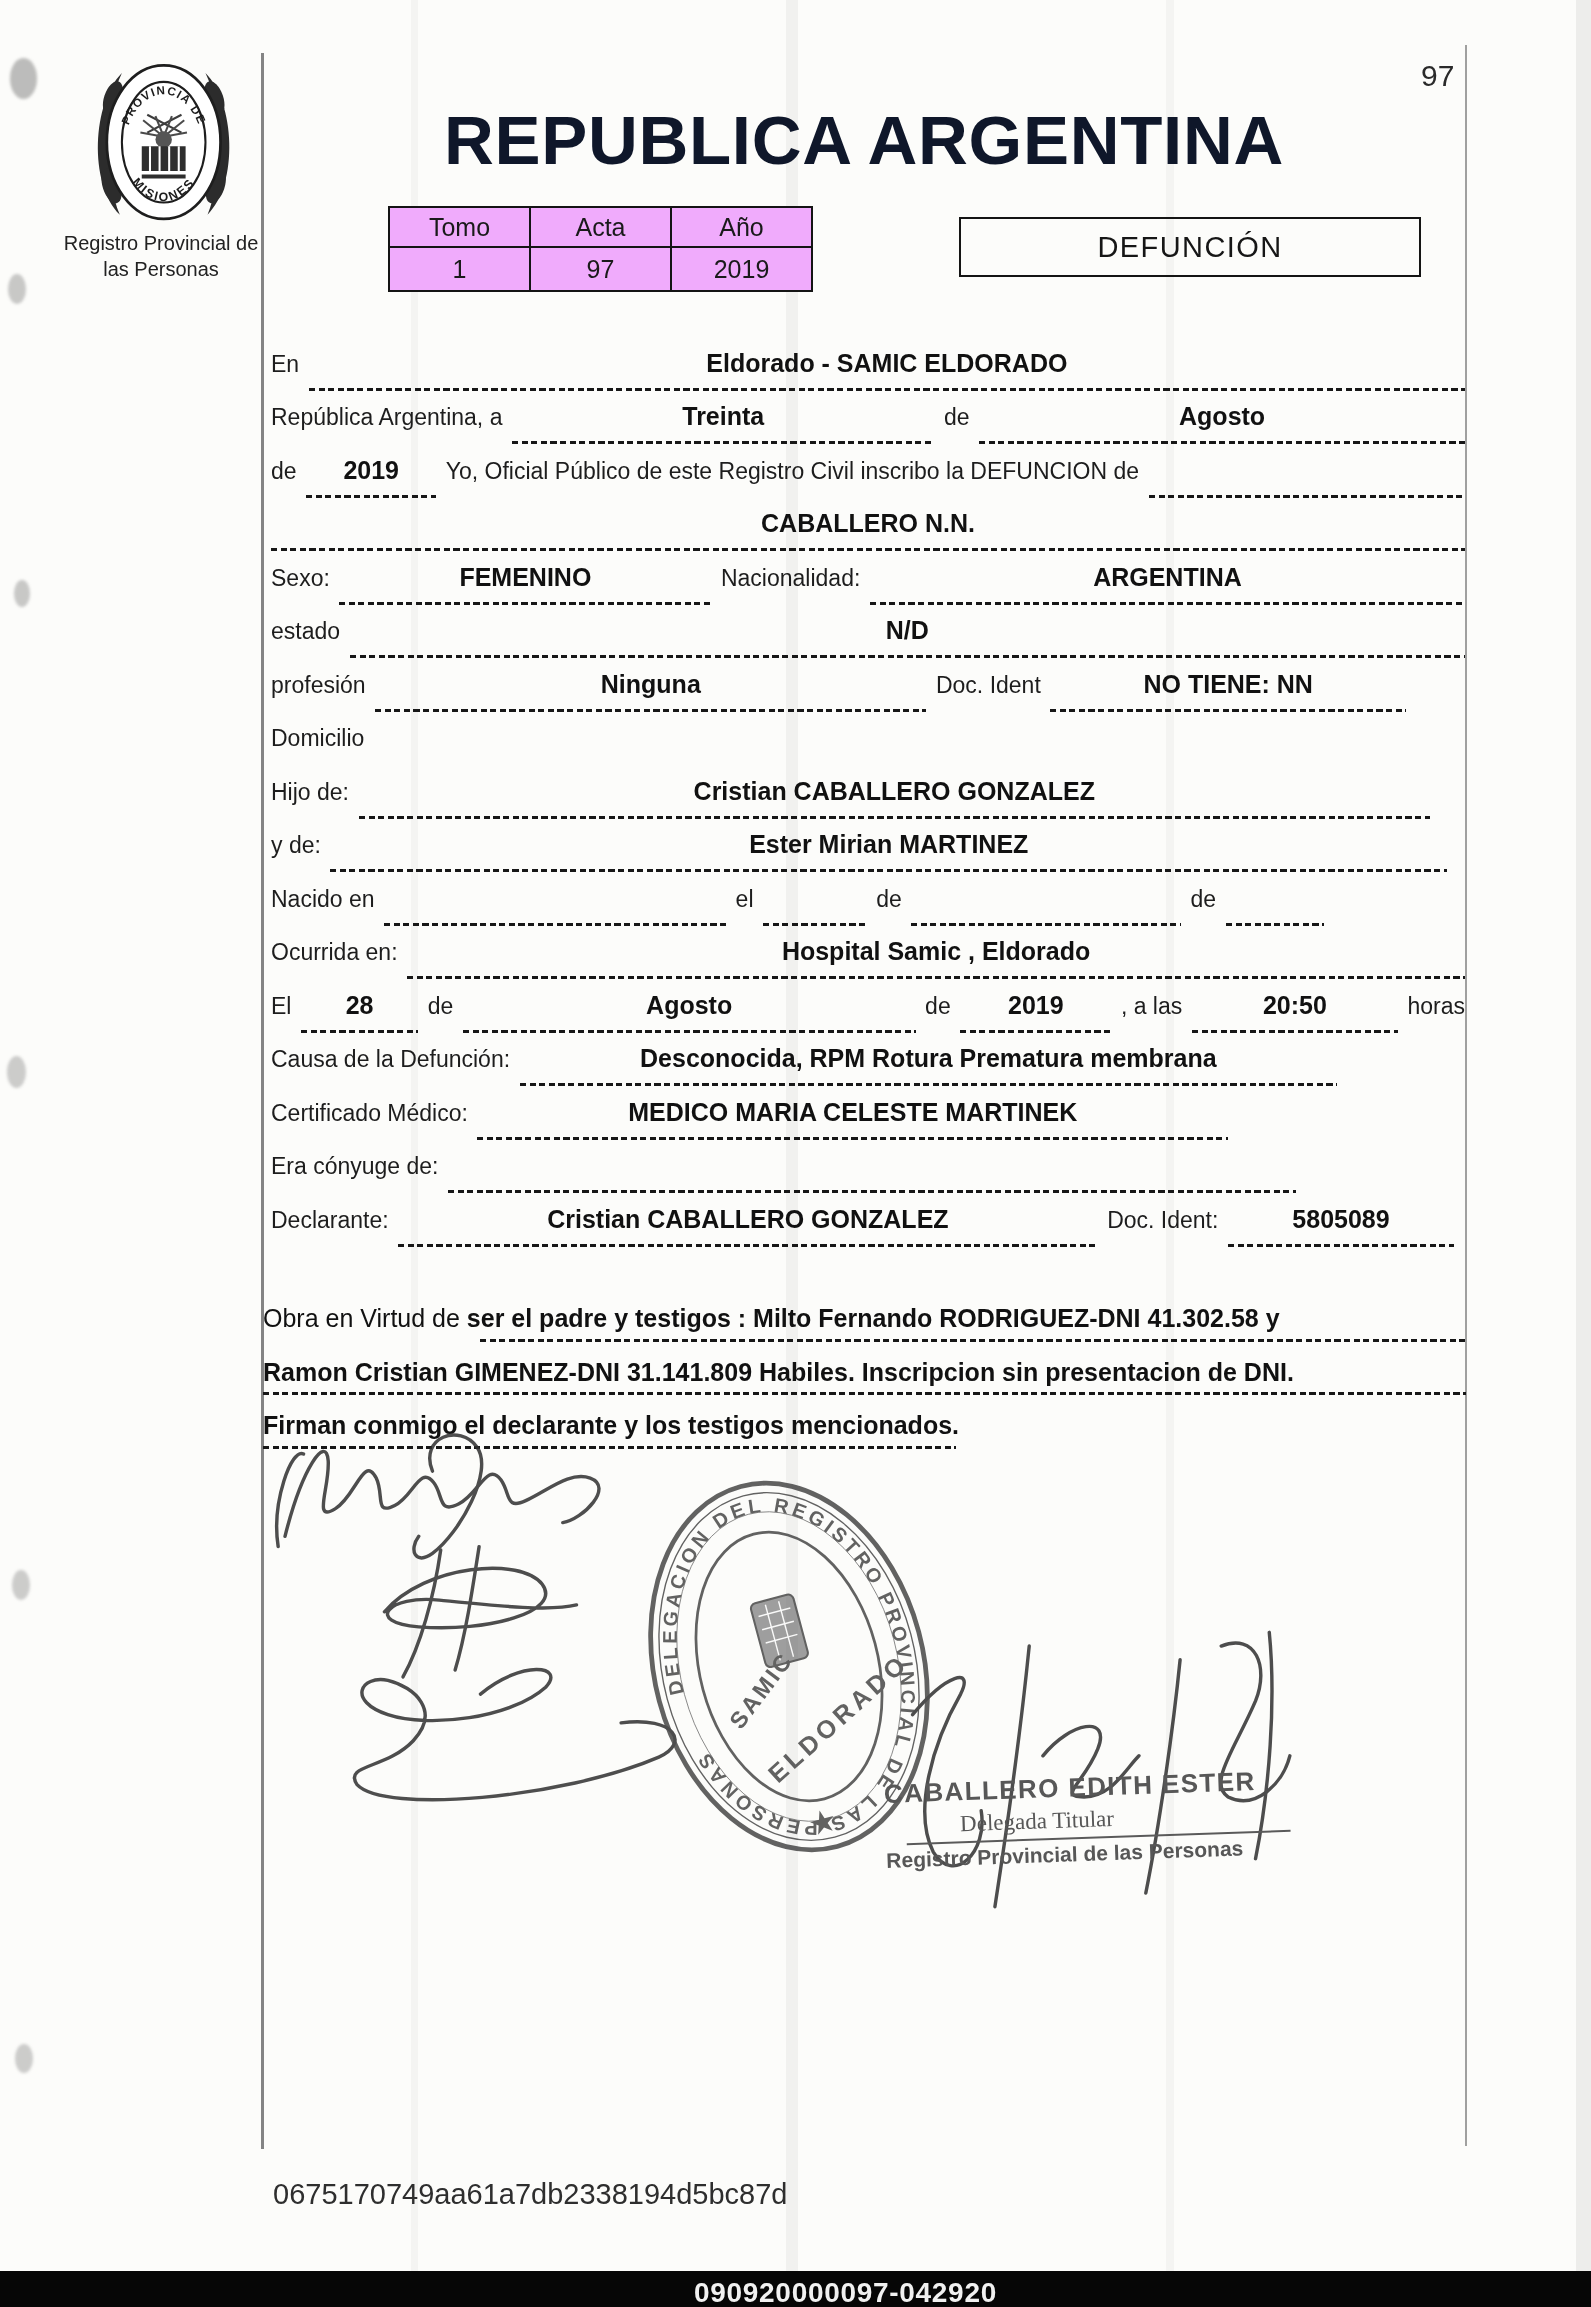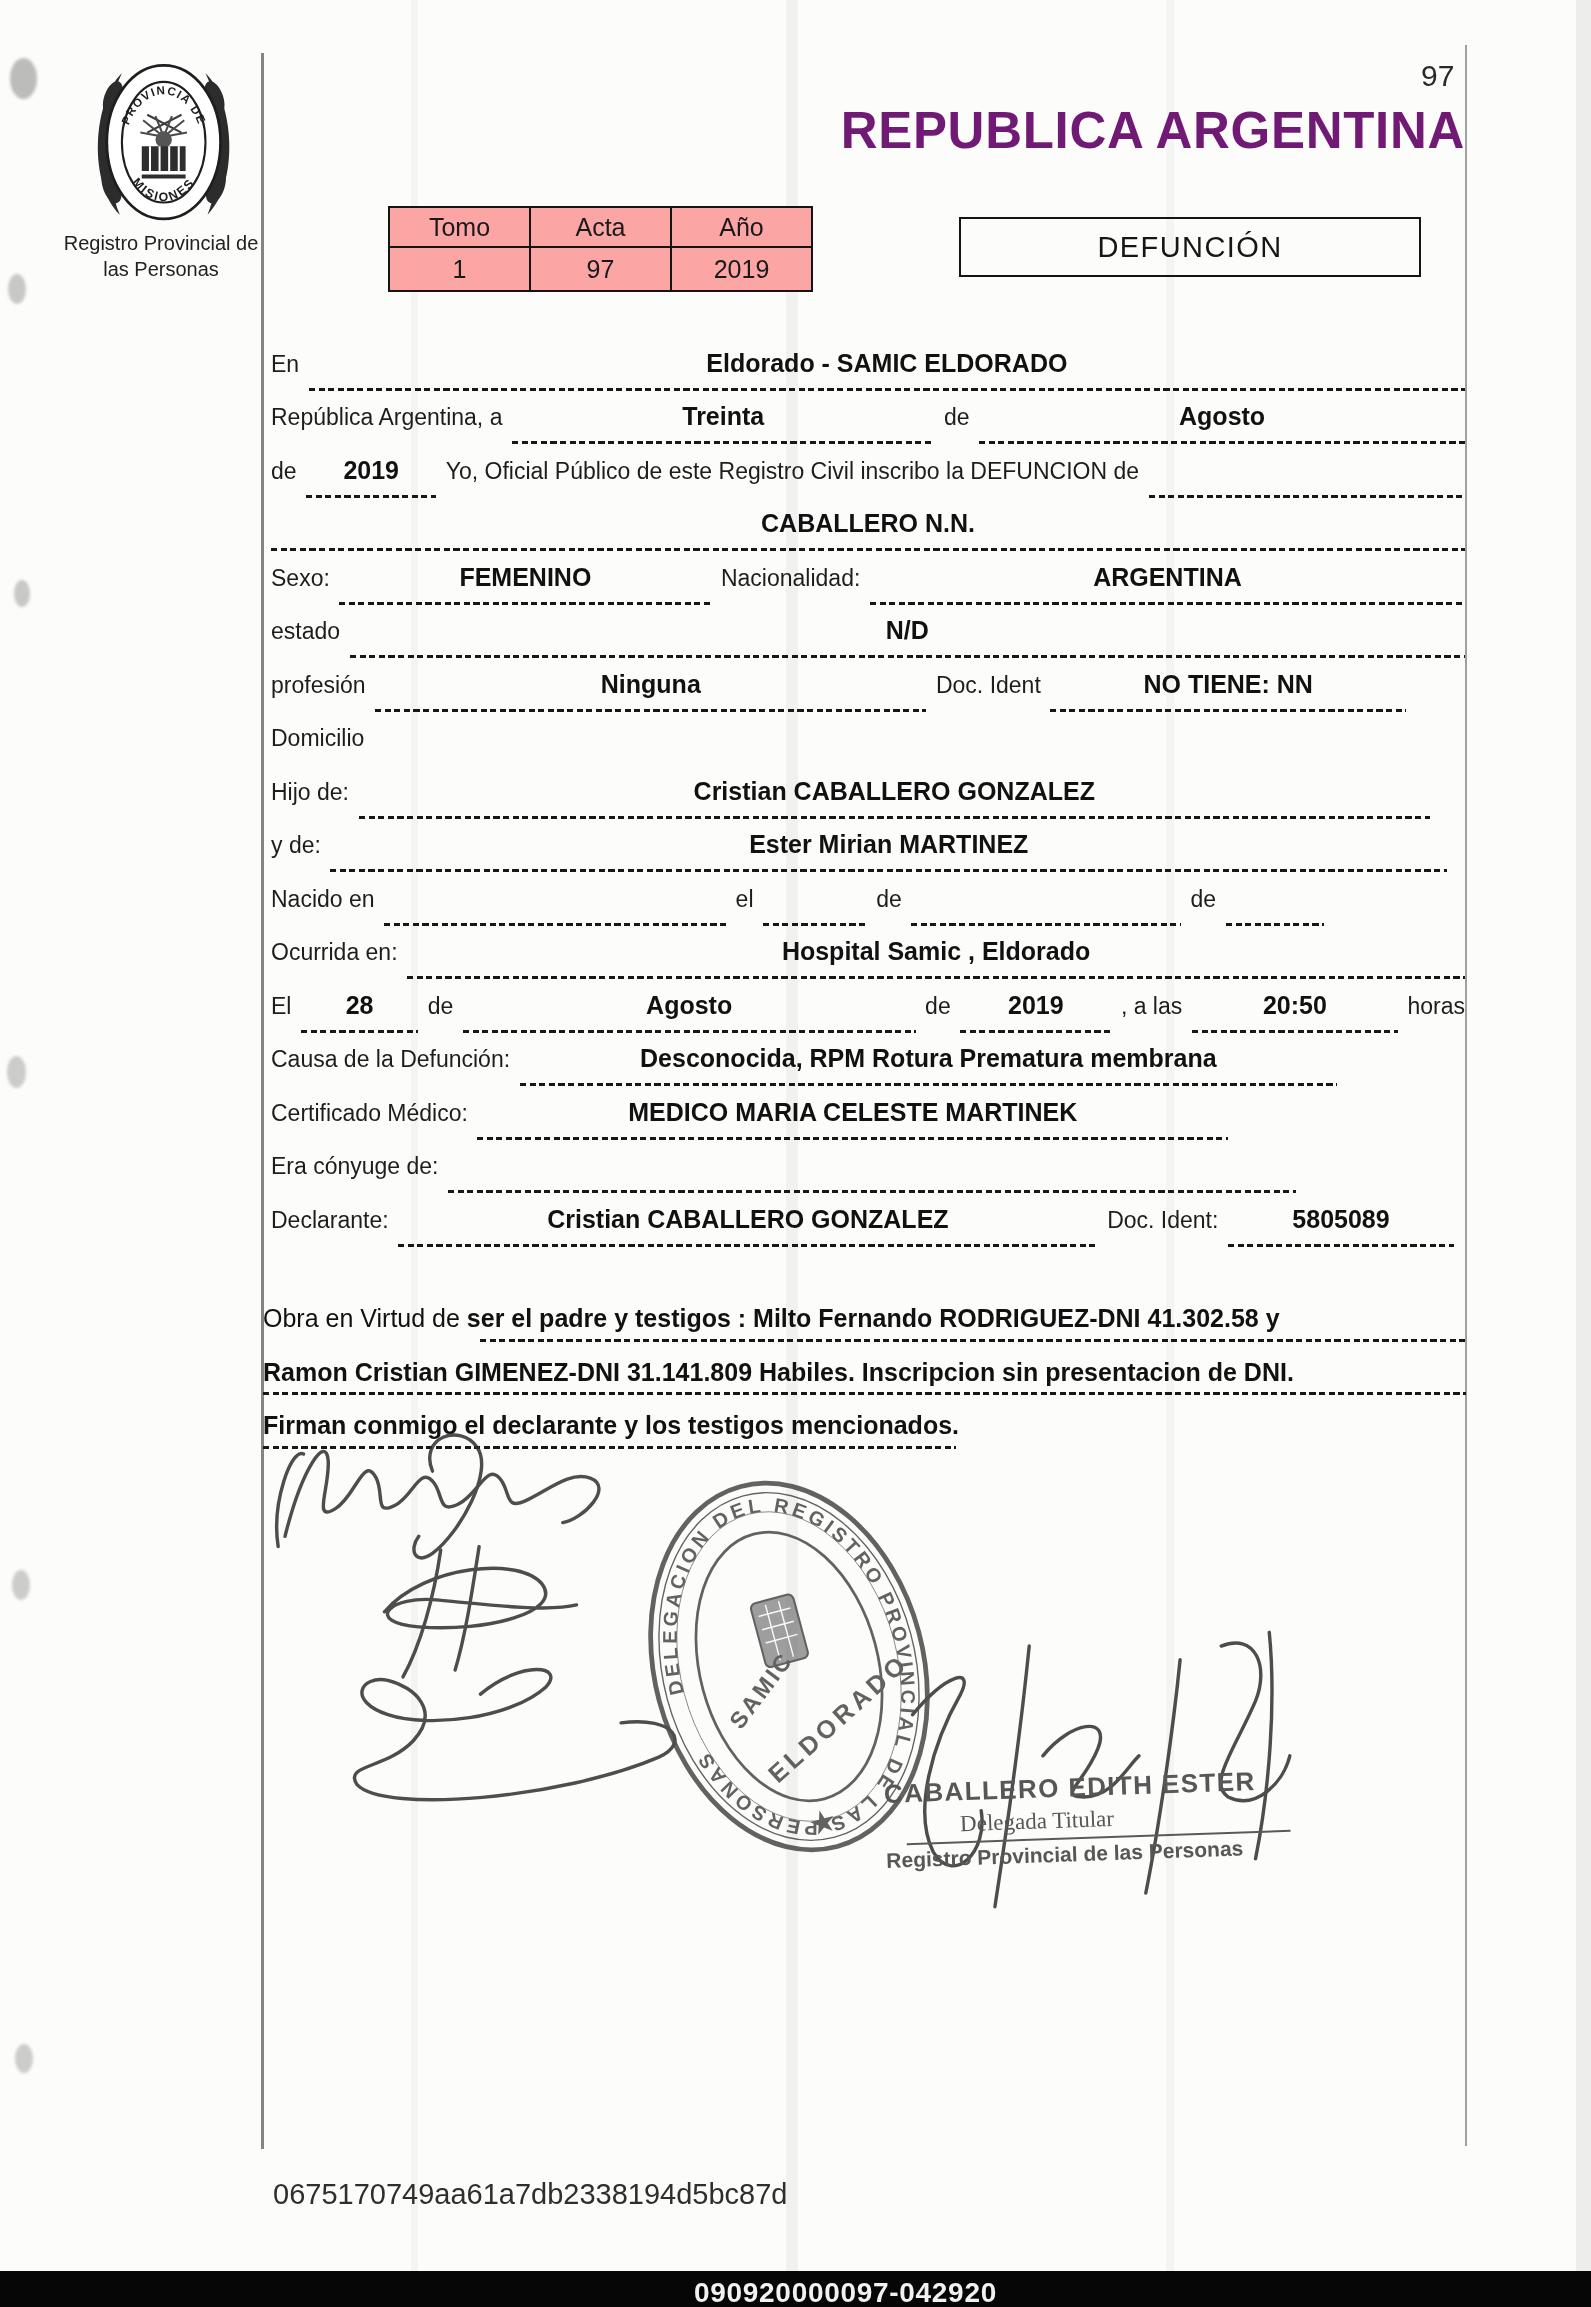--- a/index.html
+++ b/index.html
@@ -9,24 +9,24 @@
     font-family:"Liberation Sans", sans-serif; color:#1b1b1b;
   }
   
   .vline{position:absolute; background:#6f6f6f;}
   .streak{position:absolute; top:0; bottom:0; pointer-events:none;}
   .smudge{position:absolute; border-radius:50%; filter:blur(1.4px); pointer-events:none;}
   
   .emblem{position:absolute; left:84px; top:49px; width:158px; height:185px;}
   .emblem-caption{position:absolute; left:41px; top:230px; width:240px; text-align:center;
     font-size:20px; line-height:26px; color:#222;}
-  .doc-title{position:absolute; left:263px; right:126px; top:101px; text-align:right;
-    font-size:51px; font-weight:bold; letter-spacing:0.7px; color:#701a75;}
+  .doc-title{position:absolute; left:263px; right:126px; top:101px; text-align:center;
+    font-size:69px; font-weight:bold; letter-spacing:0.7px; color:#0f172a;}
   .page-number{position:absolute; left:1421px; top:59px; font-size:30px; color:#2a2a2a;}
-  .reg-table{position:absolute; left:388px; top:206px; border-collapse:collapse; background:#fca5a5;}
+  .reg-table{position:absolute; left:388px; top:206px; border-collapse:collapse; background:#f0abfc;}
   .reg-table th,.reg-table td{border:2.7px solid #141414; width:137px; text-align:center; font-weight:400; color:#1a1a1a;}
   .reg-table th{height:36px; font-size:25px;}
   .reg-table td{height:40px; font-size:25px;}
   .def-box{position:absolute; left:959px; top:217px; width:458px; height:56px; border:2.7px solid #141414;
     display:flex; align-items:center; justify-content:center; font-size:29px; letter-spacing:1.4px; color:#161616;}
   
   .row{position:absolute; left:271px; right:126px; height:40px;
     display:flex; align-items:flex-end; gap:9.6px; font-size:23px;}
   .lbl{white-space:nowrap; padding-bottom:5.5px; color:#1d1d1d;}
   .txt{white-space:nowrap; padding-bottom:5.5px; color:#1d1d1d;}

